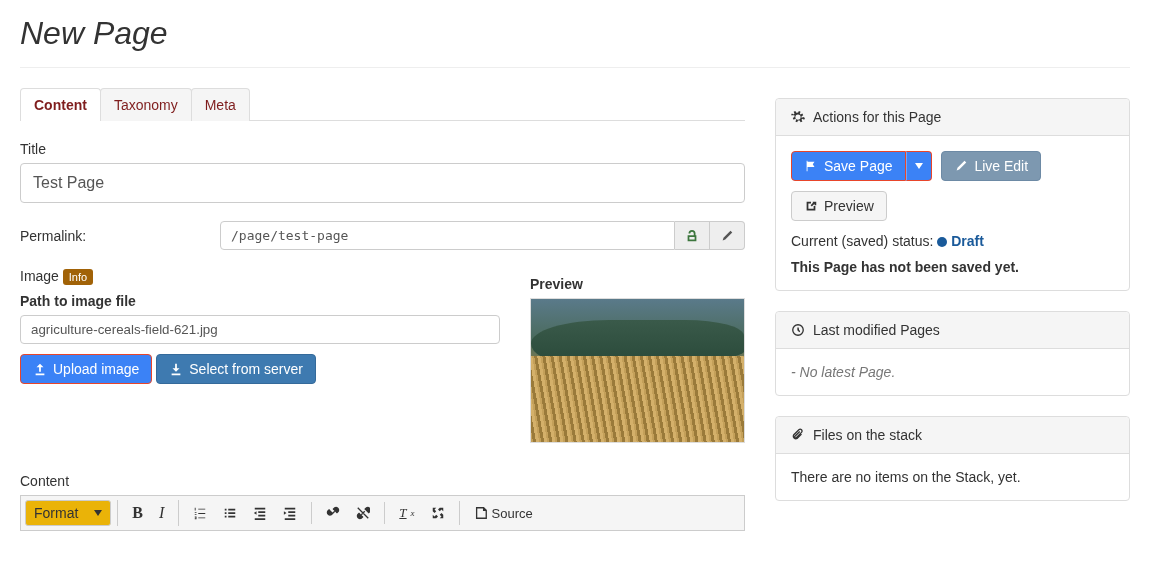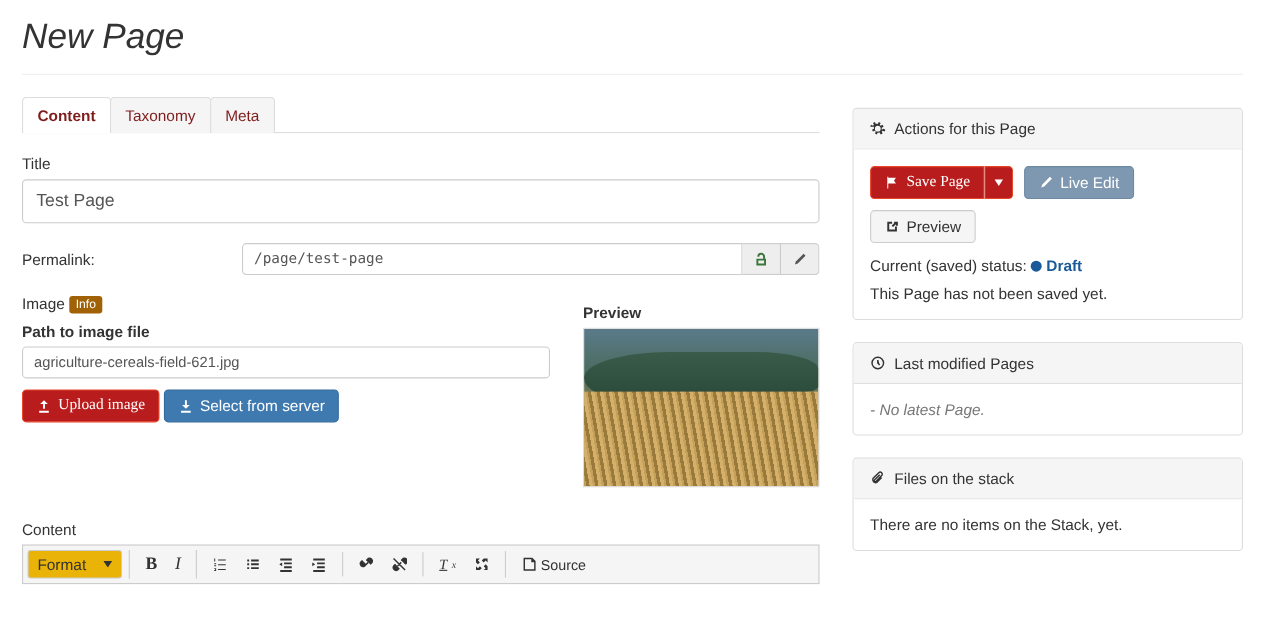--- a/index.html
+++ b/index.html
@@ -19,40 +19,40 @@
 .permalink-row { display: flex; align-items: center; gap: 10px; }
 .permalink-label { width: 190px; color: #333; }
 .input-group { display: flex; flex: 1; }
 .input-mono { flex: 1; padding: 6px 10px; border: 1px solid #ccc; border-radius: 4px 0 0 4px; font-family: Menlo, Monaco, Consolas, monospace; font-size: 13px; color: #555; }
 .addon-btn { padding: 6px 10px; border: 1px solid #ccc; border-left: none; background: #eee; cursor: pointer; color: #555; display: flex; align-items: center; justify-content: center; }
 .addon-btn:last-child { border-radius: 0 4px 4px 0; }
 .badge { display: inline-block; background: #a16207; color: #fff; font-size: 11px; padding: 2px 6px; border-radius: 3px; vertical-align: middle; }
 .sublabel { font-weight: bold; margin: 8px 0 6px; }
 .input-sm { width: 100%; padding: 6px 10px; border: 1px solid #ccc; border-radius: 4px; color: #555; }
 .btn { display: inline-flex; align-items: center; gap: 6px; padding: 6px 12px; border: 1px solid transparent; border-radius: 4px; cursor: pointer; font-size: 14px; text-decoration: none; }
-.btn-warning { background: #b91c1c; color: #fff; border-color: #e8452a; font-family: Liberation Serif, serif; }
+.btn-warning { background: #3b82f6; color: #fff; border-color: #e8452a; }
 .btn-primary { background: #3e7ab0; color: #fff; border-color: #356a9a; }
 .btn-default { background: #f5f5f5; color: #333; border-color: #ccc; }
 .btn-info { background: #7d98b0; color: #fff; border-color: #6d8aa5; }
 .btn-group { display: inline-flex; }
 .btn-group .btn:first-child { border-radius: 4px 0 0 4px; }
 .btn-group .btn.caret { border-radius: 0 4px 4px 0; border-left: 1px solid rgba(255,255,255,0.3); padding: 6px 8px; }
 .image-row { display: flex; gap: 30px; }
 .image-left { flex: 1; }
 .preview-box { width: 215px; }
 .preview-img { width: 215px; height: 145px; border: 1px solid #ddd; padding: 3px; background: linear-gradient(to bottom, #5a7a8a 0%, #4a6a5a 30%, #a08850 55%, #9a7a3a 100%); position: relative; overflow: hidden; }
 .wheat { position: absolute; bottom: 0; left: 0; right: 0; height: 60%; background: repeating-linear-gradient(80deg, #c4a05a 0, #c4a05a 2px, #9a7a3a 2px, #9a7a3a 5px, #d4b06a 5px, #d4b06a 8px); }
 .trees { position: absolute; top: 15%; left: 0; right: 0; height: 30%; background: linear-gradient(to bottom, #3a5a4a, #2a4a3a); border-radius: 40% 30% 50% 20% / 60% 40% 30% 50%; }
 .panel { border: 1px solid #ddd; border-radius: 4px; margin-bottom: 20px; }
 .panel-heading { background: #f5f5f5; border-bottom: 1px solid #ddd; padding: 10px 15px; border-radius: 4px 4px 0 0; display: flex; align-items: center; gap: 8px; color: #333; }
 .panel-body { padding: 15px; }
 .status-row { margin-top: 12px; }
 .status-dot { display: inline-block; width: 10px; height: 10px; border-radius: 50%; background: #1a5a9a; vertical-align: middle; }
 .status-link { color: #1a5a9a; font-weight: bold; text-decoration: none; text-align: center; }
-.muted { color: #333; margin-top: 10px; }
+.muted { color: #333; margin-top: 10px; font-weight: bold; }
 .italic { font-style: italic; color: #777; }
 .toolbar { border: 1px solid #ccc; background: #f5f5f5; padding: 4px; display: flex; align-items: center; gap: 2px; }
 .tool-group { display: flex; border-right: 1px solid #ccc; padding-right: 6px; margin-right: 4px; }
 .tool-group:last-child { border-right: none; }
 .tool-btn { padding: 4px 8px; cursor: pointer; color: #333; font-size: 13px; display: inline-flex; align-items: center; gap: 4px; border-radius: 2px; }
 .format-btn { border: 1px solid #ccc; background: #eab308; border-radius: 3px; padding: 4px 8px; display: flex; align-items: center; gap: 16px; }
 svg { display: block; }
 .icon { width: 14px; height: 14px; }
 </style>
 </head>

